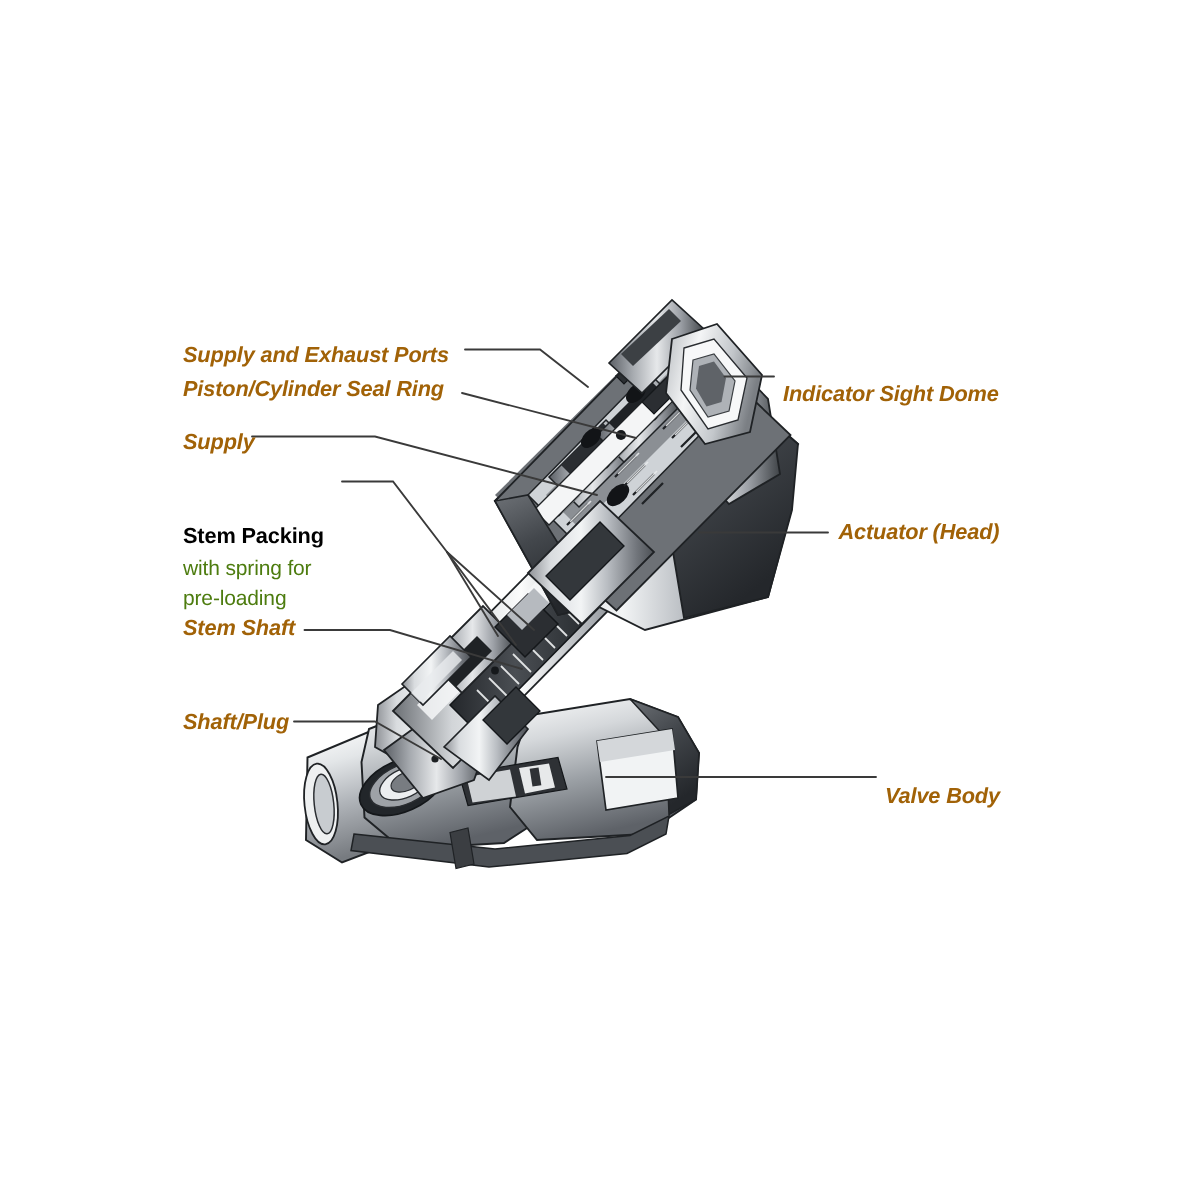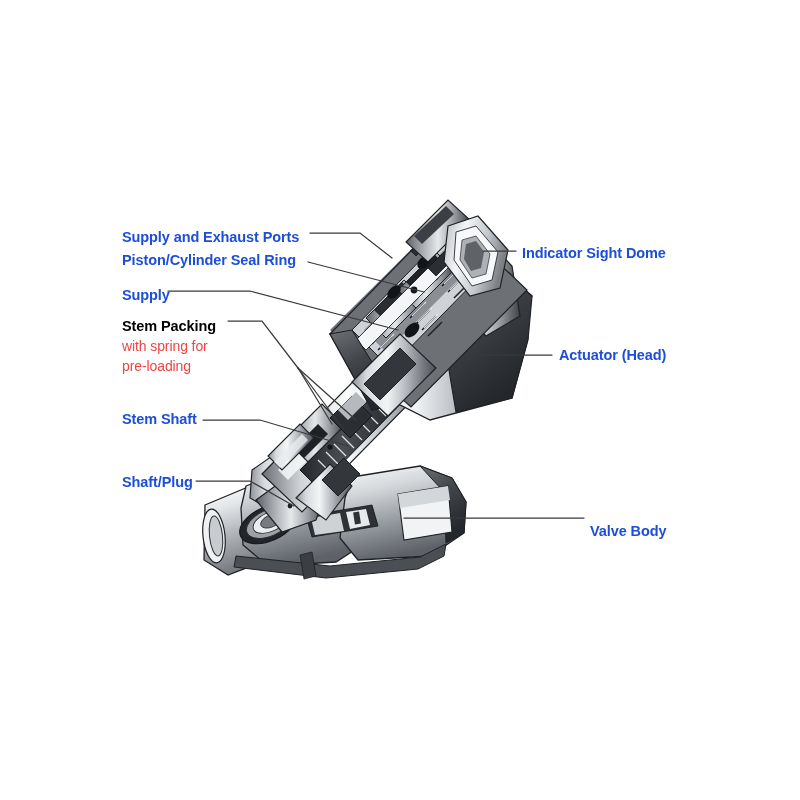--- a/index.html
+++ b/index.html
@@ -21,42 +21,44 @@
   #diagram-svg {
     position: absolute;
     left: 0;
     top: 0;
     width: 800px;
     height: 800px;
   }
   .label {
     position: absolute;
     white-space: nowrap;
-    color: #1d4ed8;
+    color: #a16207;
     line-height: 1.0;
+    font-style: italic;
   }
   .label-bold {
     font-weight: bold;
     font-size: 14.5px;
     letter-spacing: -0.1px;
   }
   .label-sub {
     font-weight: normal;
     font-size: 14px;
-    color: #ef4444;
+    color: #4d7c0f;
     letter-spacing: -0.1px;
   }
   .label-block {
     position: absolute;
     white-space: nowrap;
   }
   .label-block .label-bold,
   .label-block .label-sub {
     position: static;
     display: block;
+    margin-top: 32px;
   }
   .label-block .label-sub {
     margin-top: 4px;
   }
   .label-right {
     text-align: left;
   }
 </style>
 </head>
 <body>
@@ -296,19 +298,19 @@
   <div class="label-block" style="left:122px; top:318px;">
     <span class="label-bold">Stem Packing</span>
     <span class="label-sub">with spring for</span>
     <span class="label-sub">pre-loading</span>
   </div>
 
   <div class="label label-bold" style="left:122px; top:412px;">Stem Shaft</div>
 
   <div class="label label-bold" style="left:122px; top:475px;">Shaft/Plug</div>
 
-  <div class="label label-bold label-right" style="left:522px; top:246px;">Indicator Sight Dome</div>
+  <div class="label label-bold label-right" style="left:522px; top:256px;">Indicator Sight Dome</div>
 
   <div class="label label-bold label-right" style="left:559px; top:348px;">Actuator (Head)</div>
 
   <div class="label label-bold label-right" style="left:590px; top:511px;margin-top:13px;">Valve Body</div>
 
 </div>
 
 </body></html>

